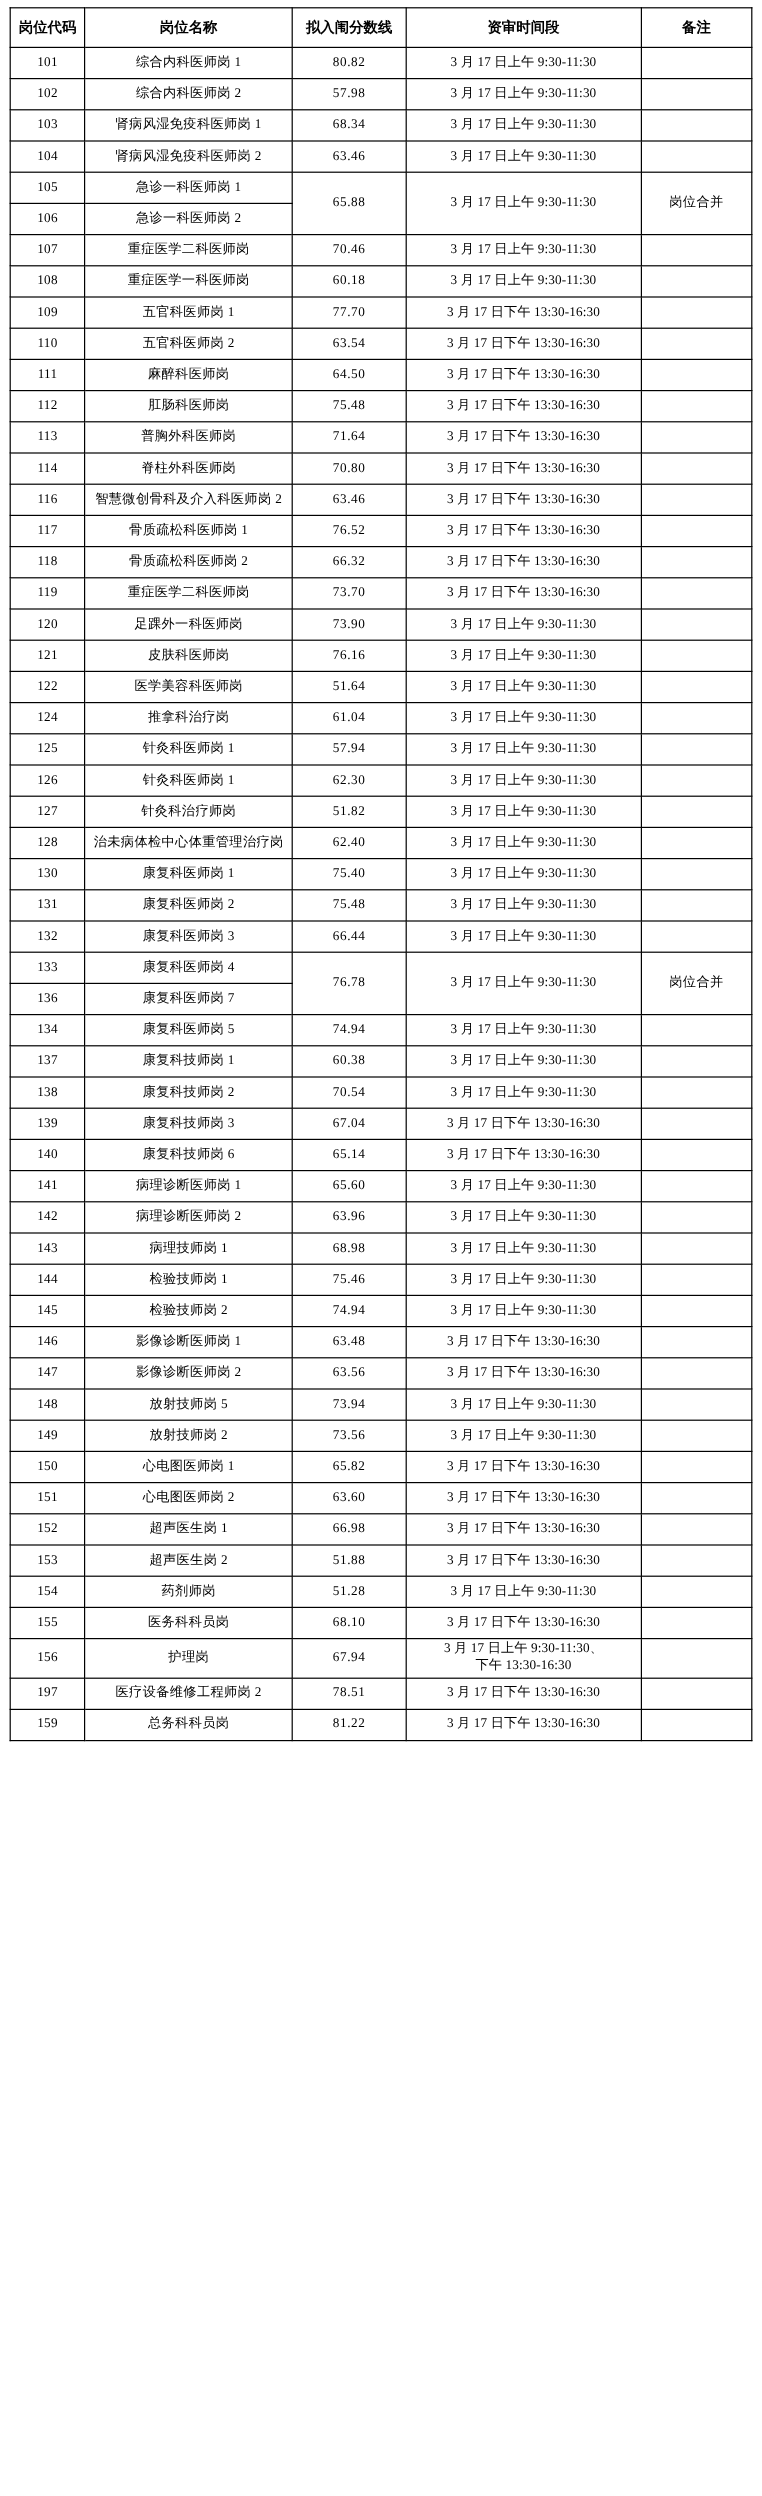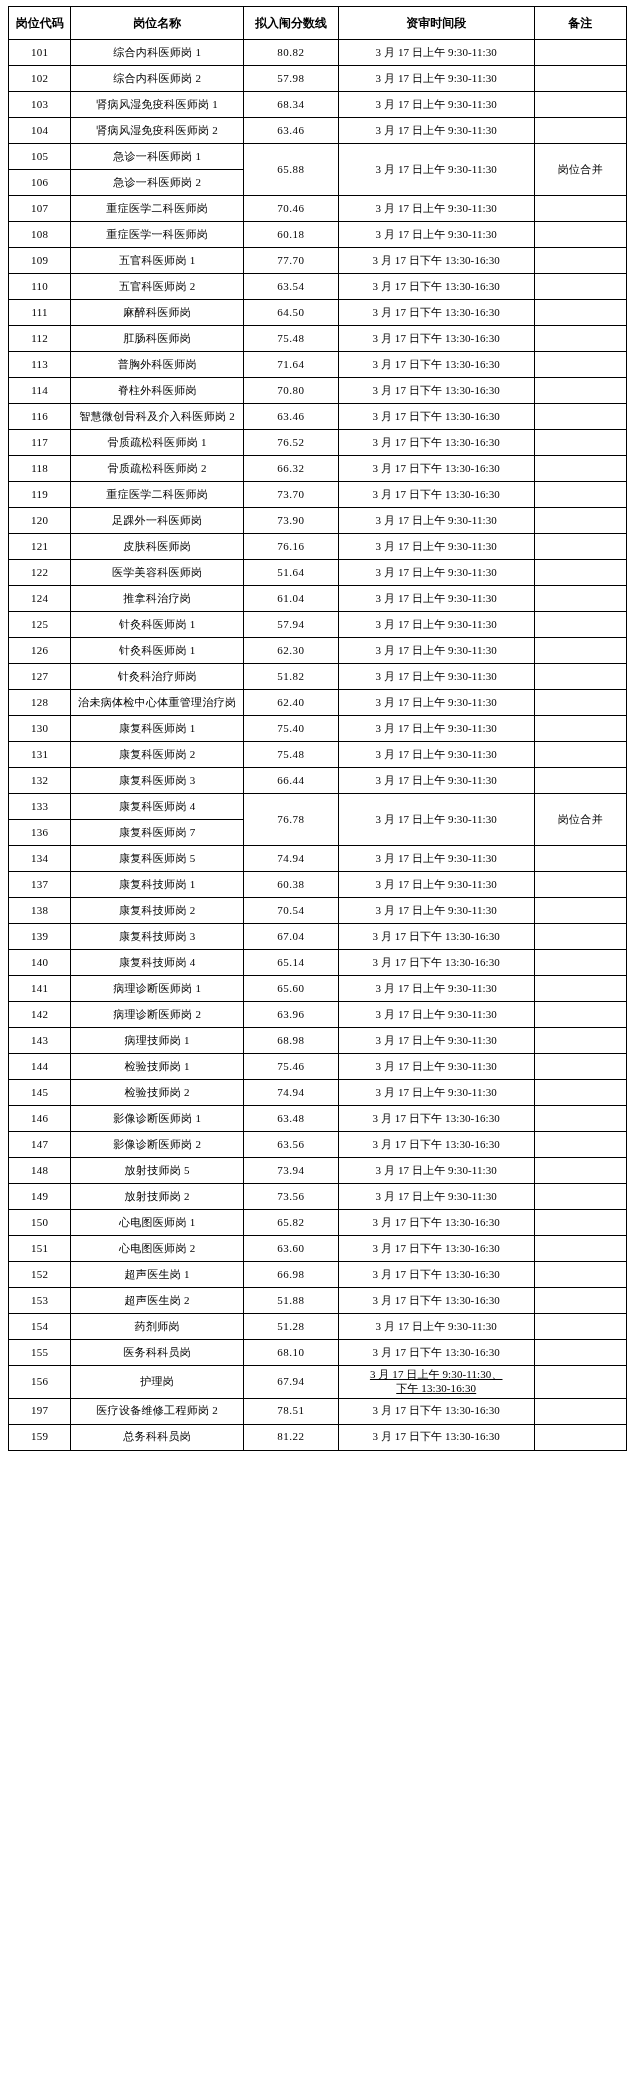--- a/index.html
+++ b/index.html
@@ -60,21 +60,21 @@
   td.note-cell {
     font-size: 11px;
     letter-spacing: 0.3px;
   }
   .col-code { width: 54px; }
   .col-name { width: 150px; }
   .col-score { width: 82px; }
   .col-time { width: 170px; }
   .col-note { width: 80px; }
   tr.data-row { height: 26px; padding-left: 41px; }
-  .multiline { white-space: pre-line; text-decoration: underline; }
+  .multiline { white-space: pre-line; }
 </style>
 </head>
 <body>
 
 <div id="sheet">
   <table class="job-table">
     <colgroup>
       <col class="col-code">
       <col class="col-name">
       <col class="col-score">
@@ -325,21 +325,21 @@
         </tr>
         <tr class="data-row">
           <td class="code-cell">139</td>
           <td class="name-cell">康复科技师岗 3</td>
           <td class="score-cell">67.04</td>
           <td class="time-cell">3 月 17 日下午 13:30-16:30</td>
           <td class="note-cell"></td>
         </tr>
         <tr class="data-row">
           <td class="code-cell">140</td>
-          <td class="name-cell">康复科技师岗 4</td>
+          <td class="name-cell">康复科技师岗 6</td>
           <td class="score-cell">65.14</td>
           <td class="time-cell">3 月 17 日下午 13:30-16:30</td>
           <td class="note-cell"></td>
         </tr>
         <tr class="data-row">
           <td class="code-cell">141</td>
           <td class="name-cell">病理诊断医师岗 1</td>
           <td class="score-cell">65.60</td>
           <td class="time-cell">3 月 17 日上午 9:30-11:30</td>
           <td class="note-cell"></td>

